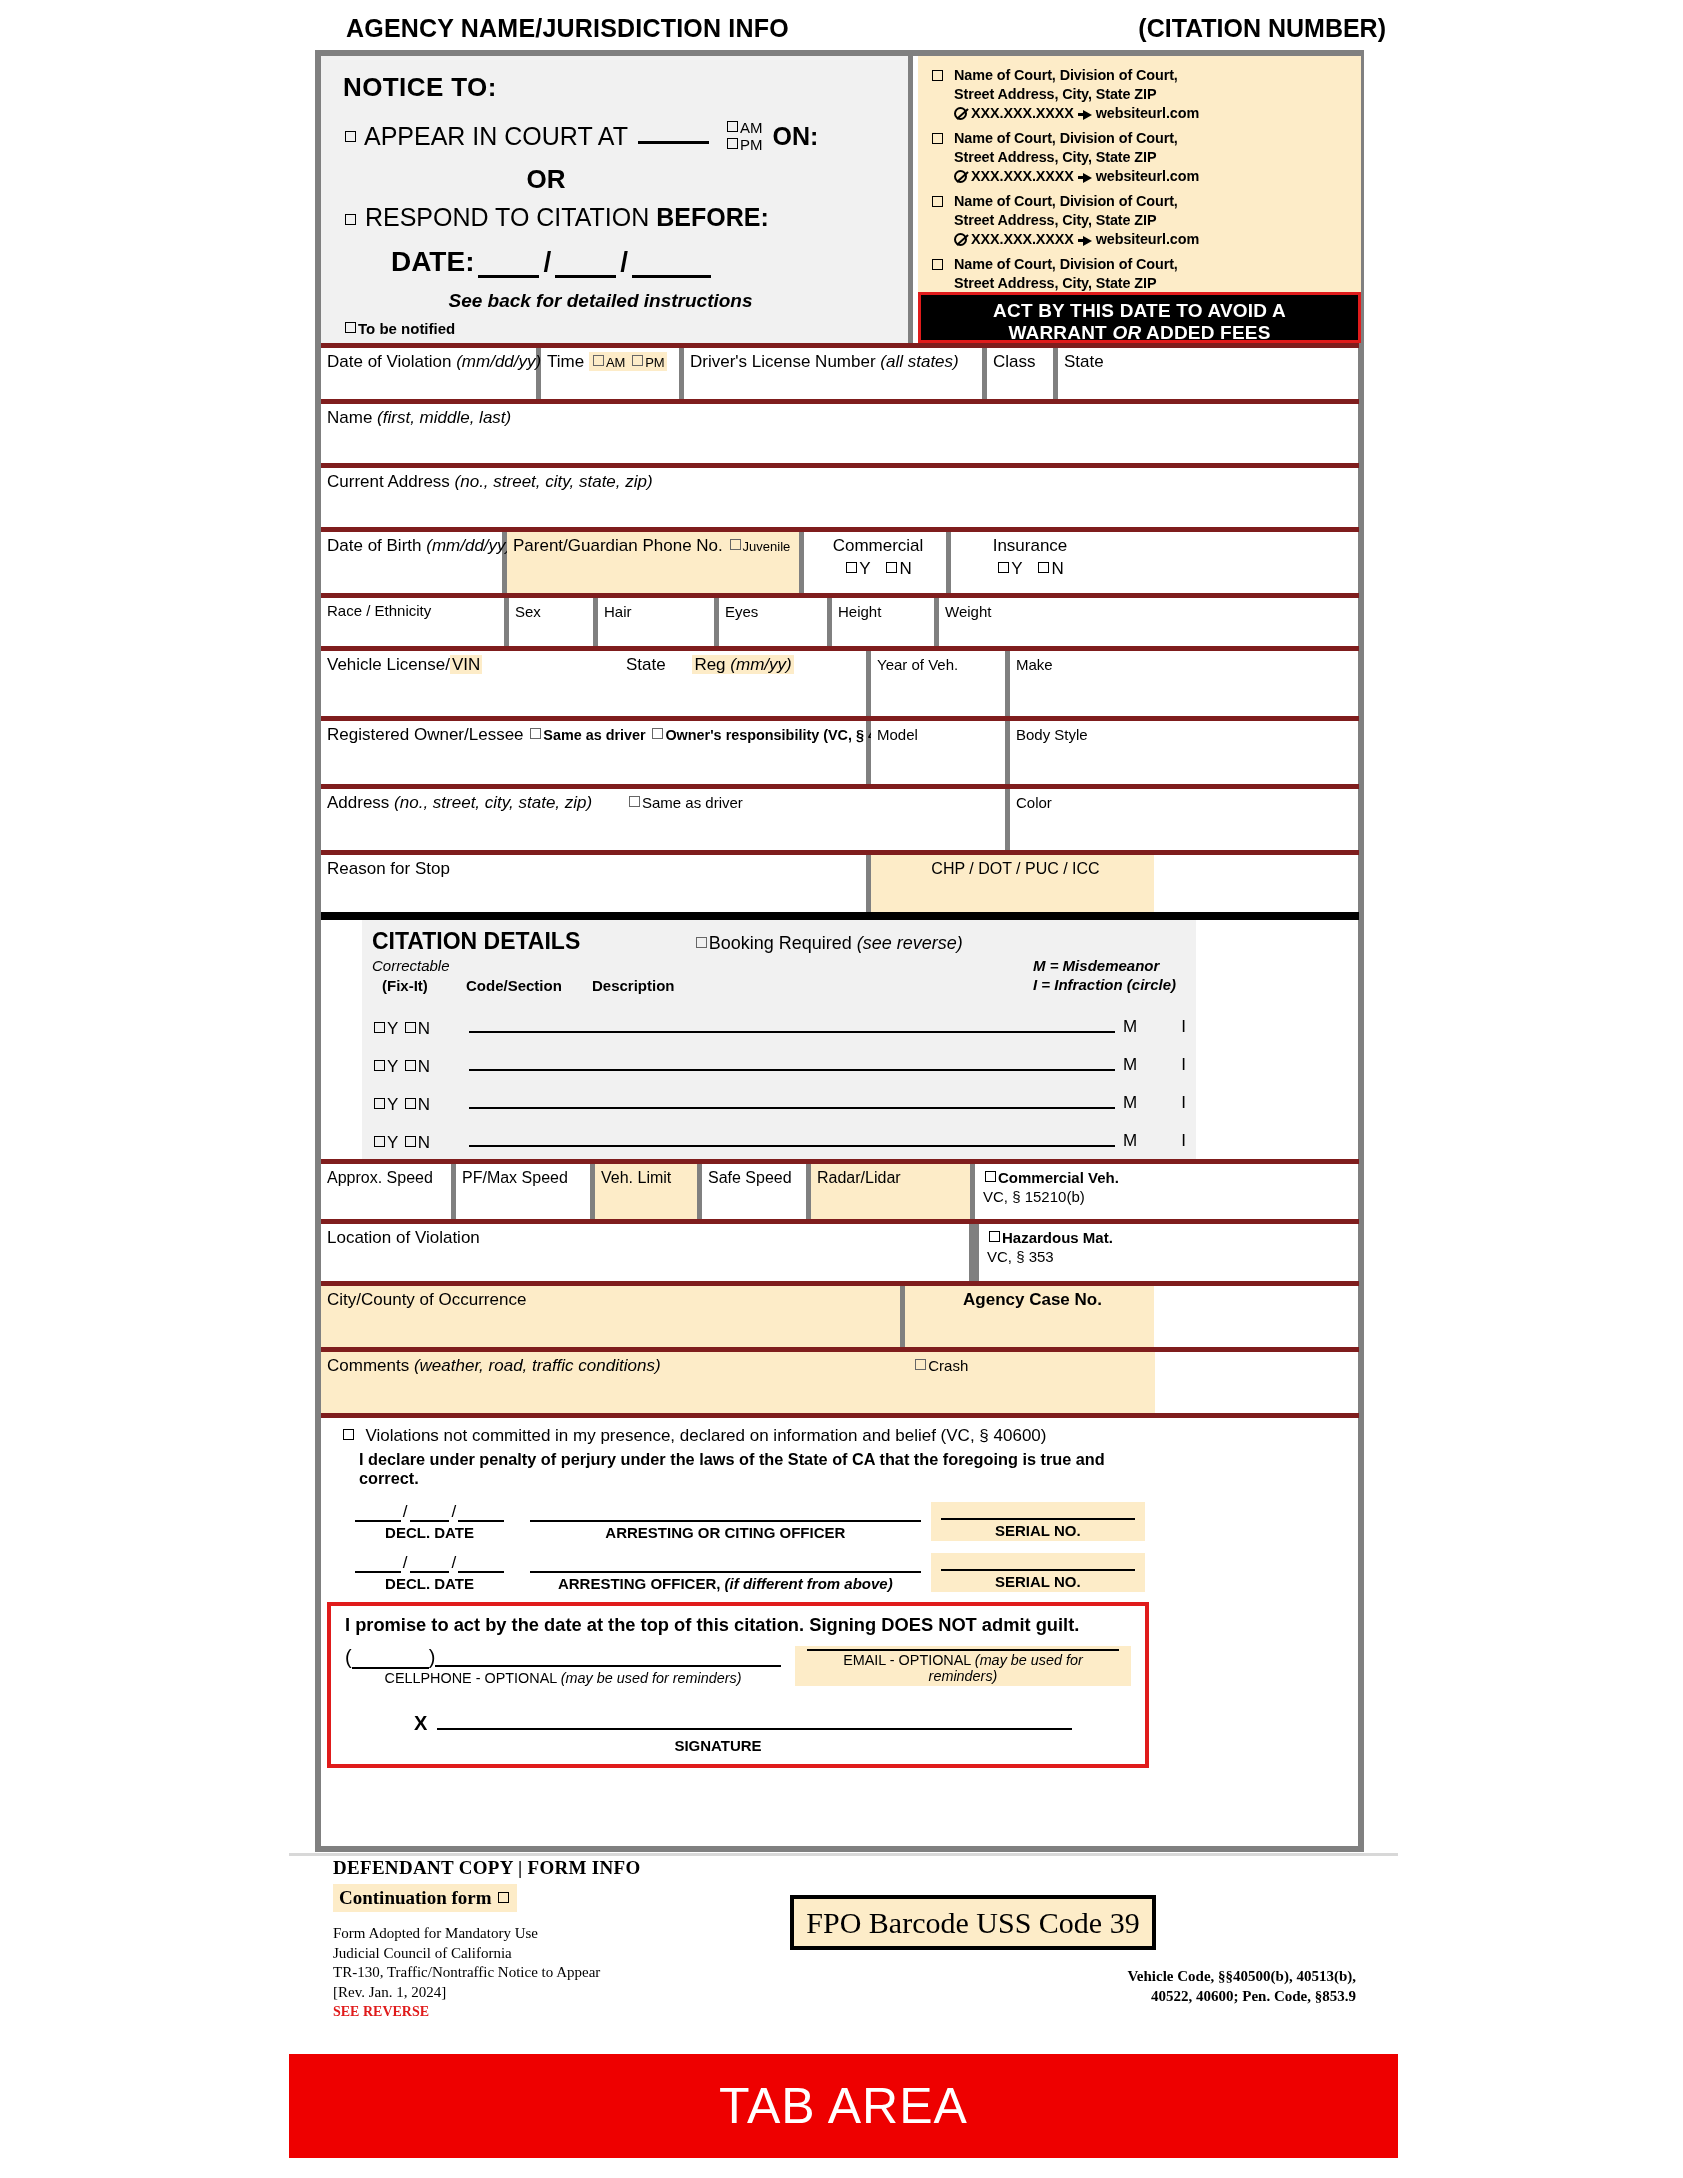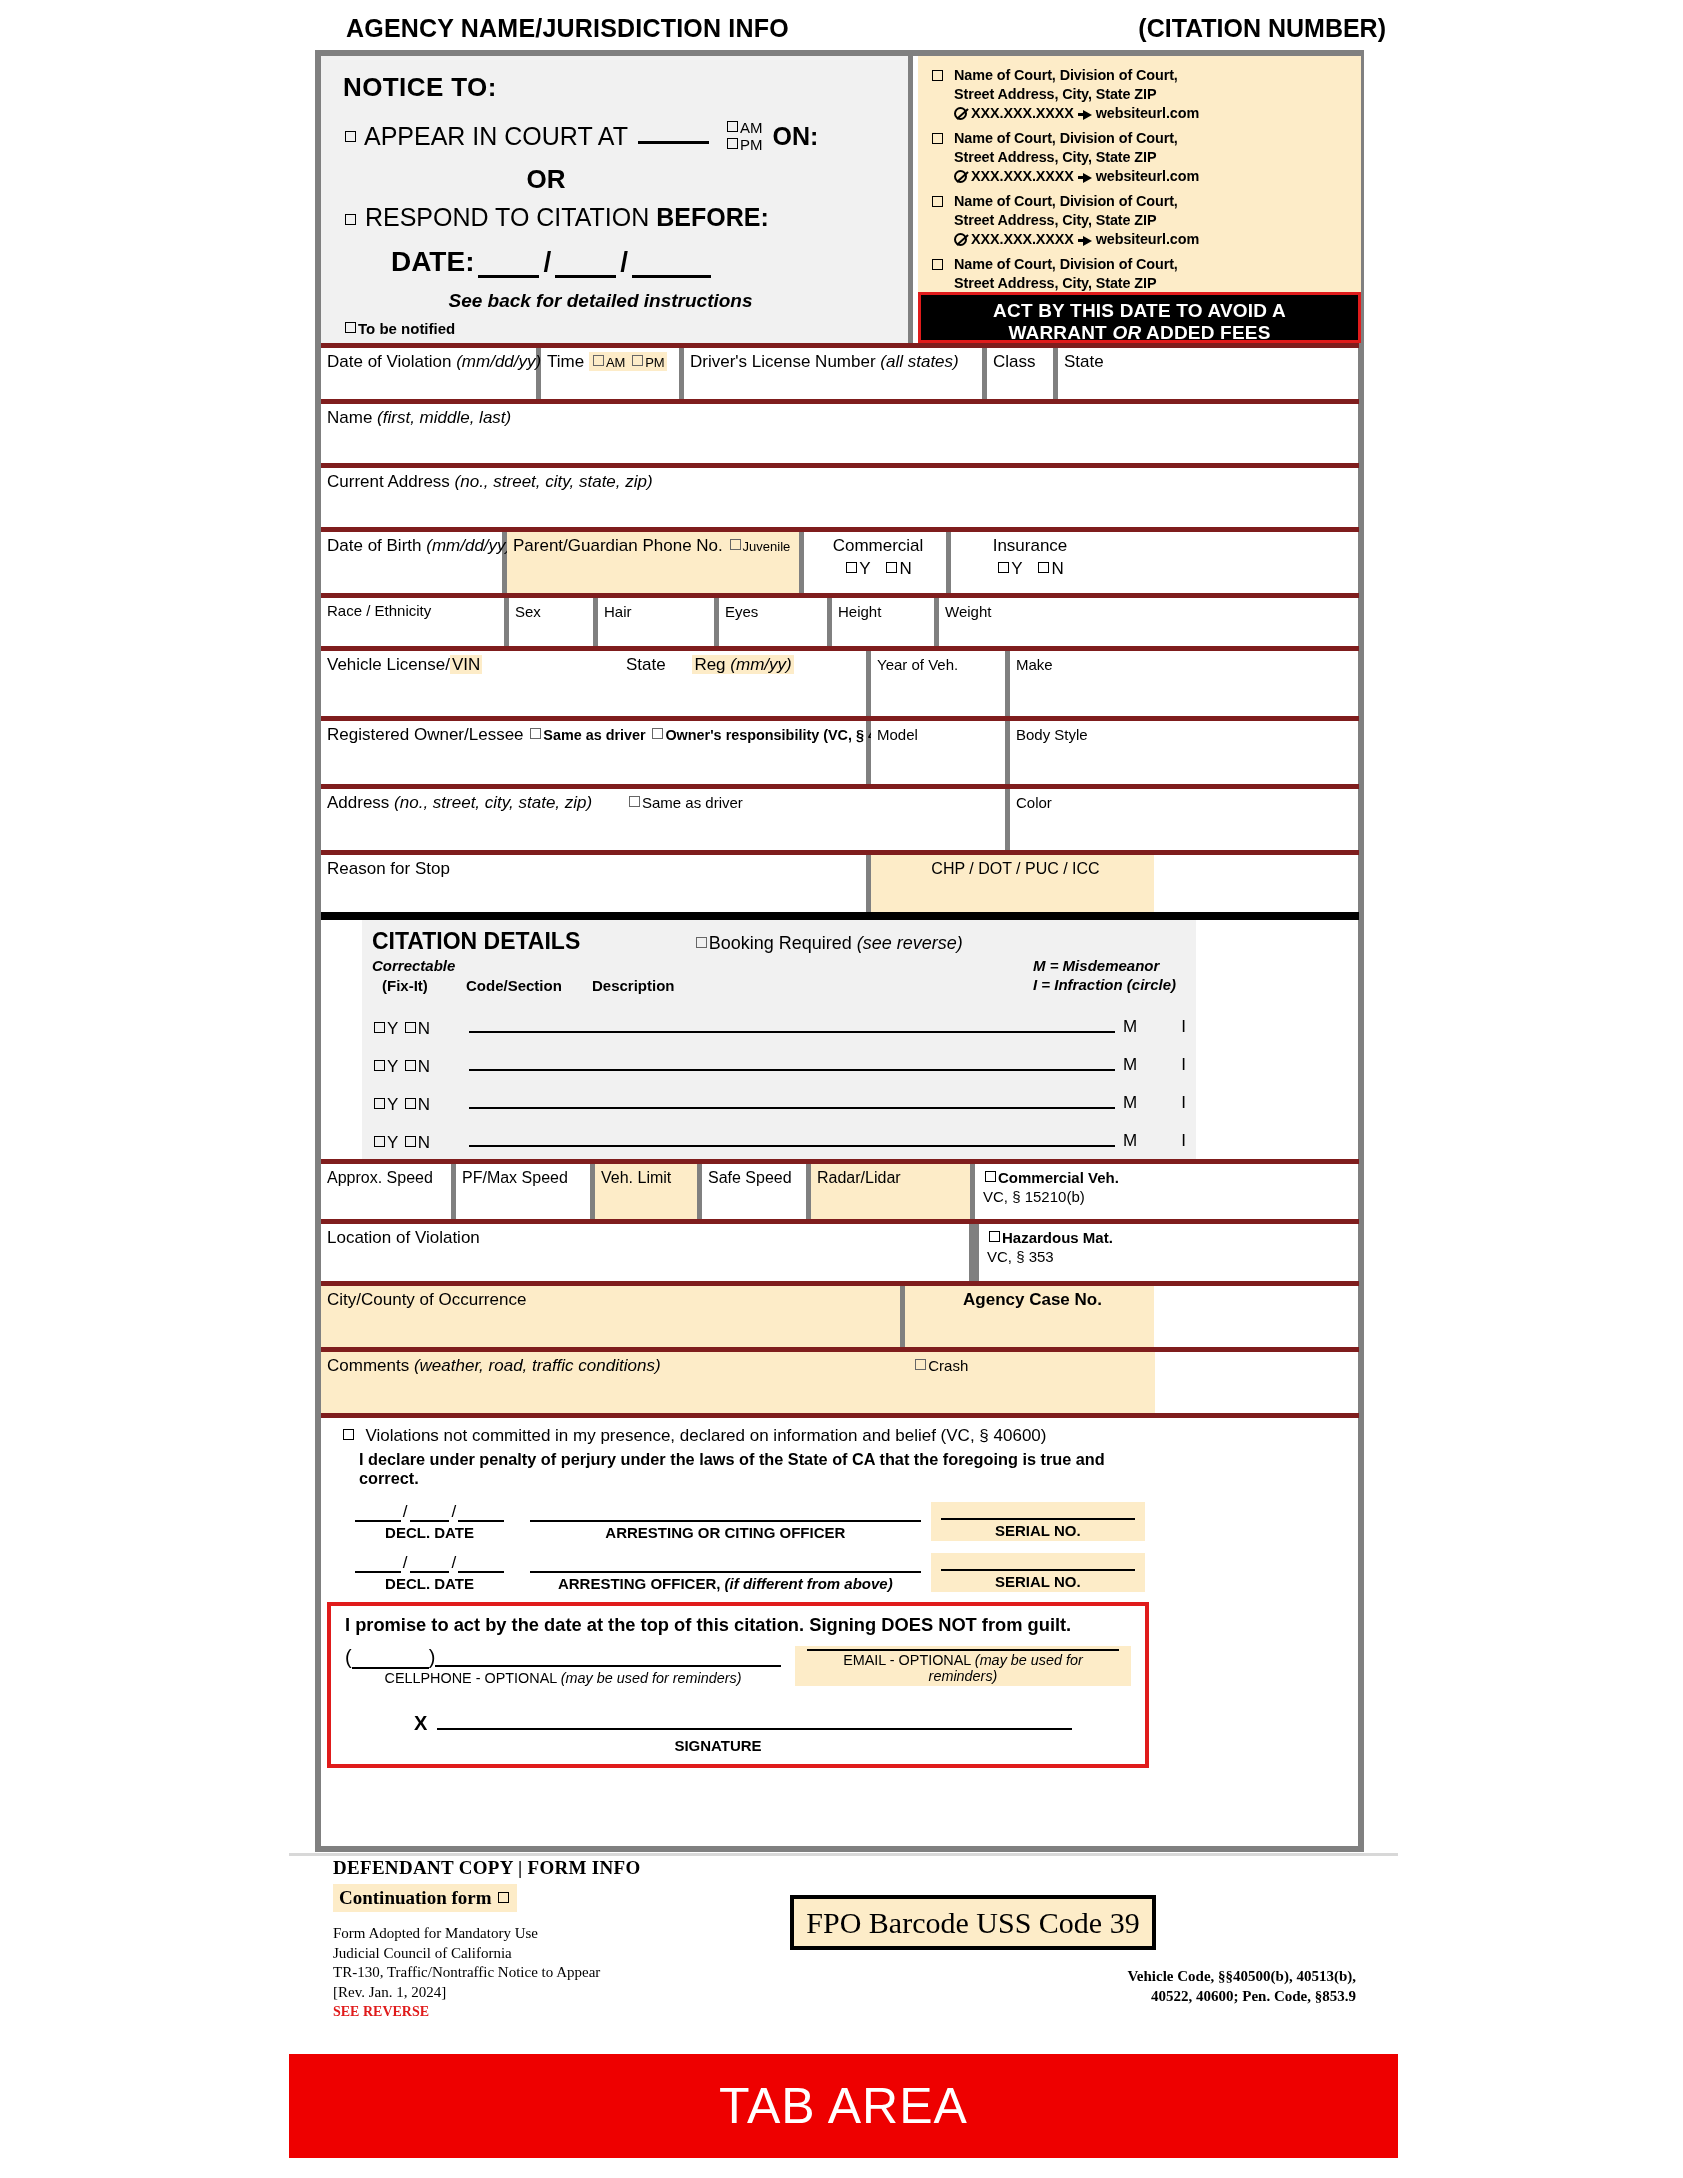--- a/index.html
+++ b/index.html
@@ -96,21 +96,21 @@
   .sm { font-size:13px; }
   .ctr { text-align:center; }
 
   
   .cdhead { border-top:8px solid #000;padding-left:41px; }
   .cdbox { background:#f1f1f1; padding:8px 10px 6px 10px; position:relative; }
   .cd-title { font-size:23px; font-weight:bold; display:inline-block; }
   .cd-booking { font-size:18px; display:inline-block; margin-left:109px; }
   .cd-booking i{font-style:italic;}
   .cd-sub { position:relative; margin-top:2px; height:44px; font-size:15px;}
-  .cd-sub .c1 { position:absolute; left:0; top:0; font-style:italic; font-weight:bold; line-height:1.25;}
+  .cd-sub .c1 { position:absolute; left:0; top:0; font-style:italic; font-weight:normal; line-height:1.25;}
   .cd-sub .c2 { position:absolute; left:77px; top:20px; font-weight:bold; }
   .cd-sub .c3 { position:absolute; left:210px; top:20px; font-weight:bold; }
   .cd-sub .c4 { position:absolute; right:4px; top:0px; font-style:italic; font-weight:bold; text-align:left; line-height:1.25; font-size:15px;}
   .cd-line { display:flex; align-items:flex-end; height:38px; font-size:17px;}
   .cd-line .yn { width:89px; white-space:nowrap; }
   .cd-line .rule { flex:1; border-bottom:2px solid #000; margin:0 8px 6px 8px; height:1px;}
   .cd-line .mi { width:63px; display:flex; justify-content:space-between; font-size:17px; padding-bottom:2px;}
 
   
   .decl { padding:8px 10px 4px 20px; font-size:17px; }
@@ -502,21 +502,21 @@
               <div class="long-rule"></div>
               <div class="cap">SERIAL NO.</div>
             </div>
           </div>
         </div>
       </div>
 
       <div class="row" style="border-top:none">
         <div style="width:834px">
           <div class="promise">
-            <div class="pt"><span>I promise to act by the date at the top of this citation. </span><b>Signing DOES NOT from guilt.</b></div>
+            <div class="pt"><span>I promise to act by the date at the top of this citation. </span><b>Signing DOES NOT admit guilt.</b></div>
             <div style="display:flex;align-items:flex-end;margin-top:10px">
               <div style="width:436px">
                 <div style="display:flex;align-items:flex-end;font-size:20px">
                   <span>(</span>
                     <span style="display:inline-block;width:77px;border-bottom:2px solid #000;height:16px"></span>
                     <span>)</span>
                   <span style="flex:1;border-bottom:2px solid #000;height:1px;margin-bottom:2px"></span>
                 </div>
                 <div style="font-size:14.4px;text-align:center;margin-top:1px"><span>CELLPHONE - OPTIONAL </span><i>(may be used  for reminders)</i></div>
               </div>

